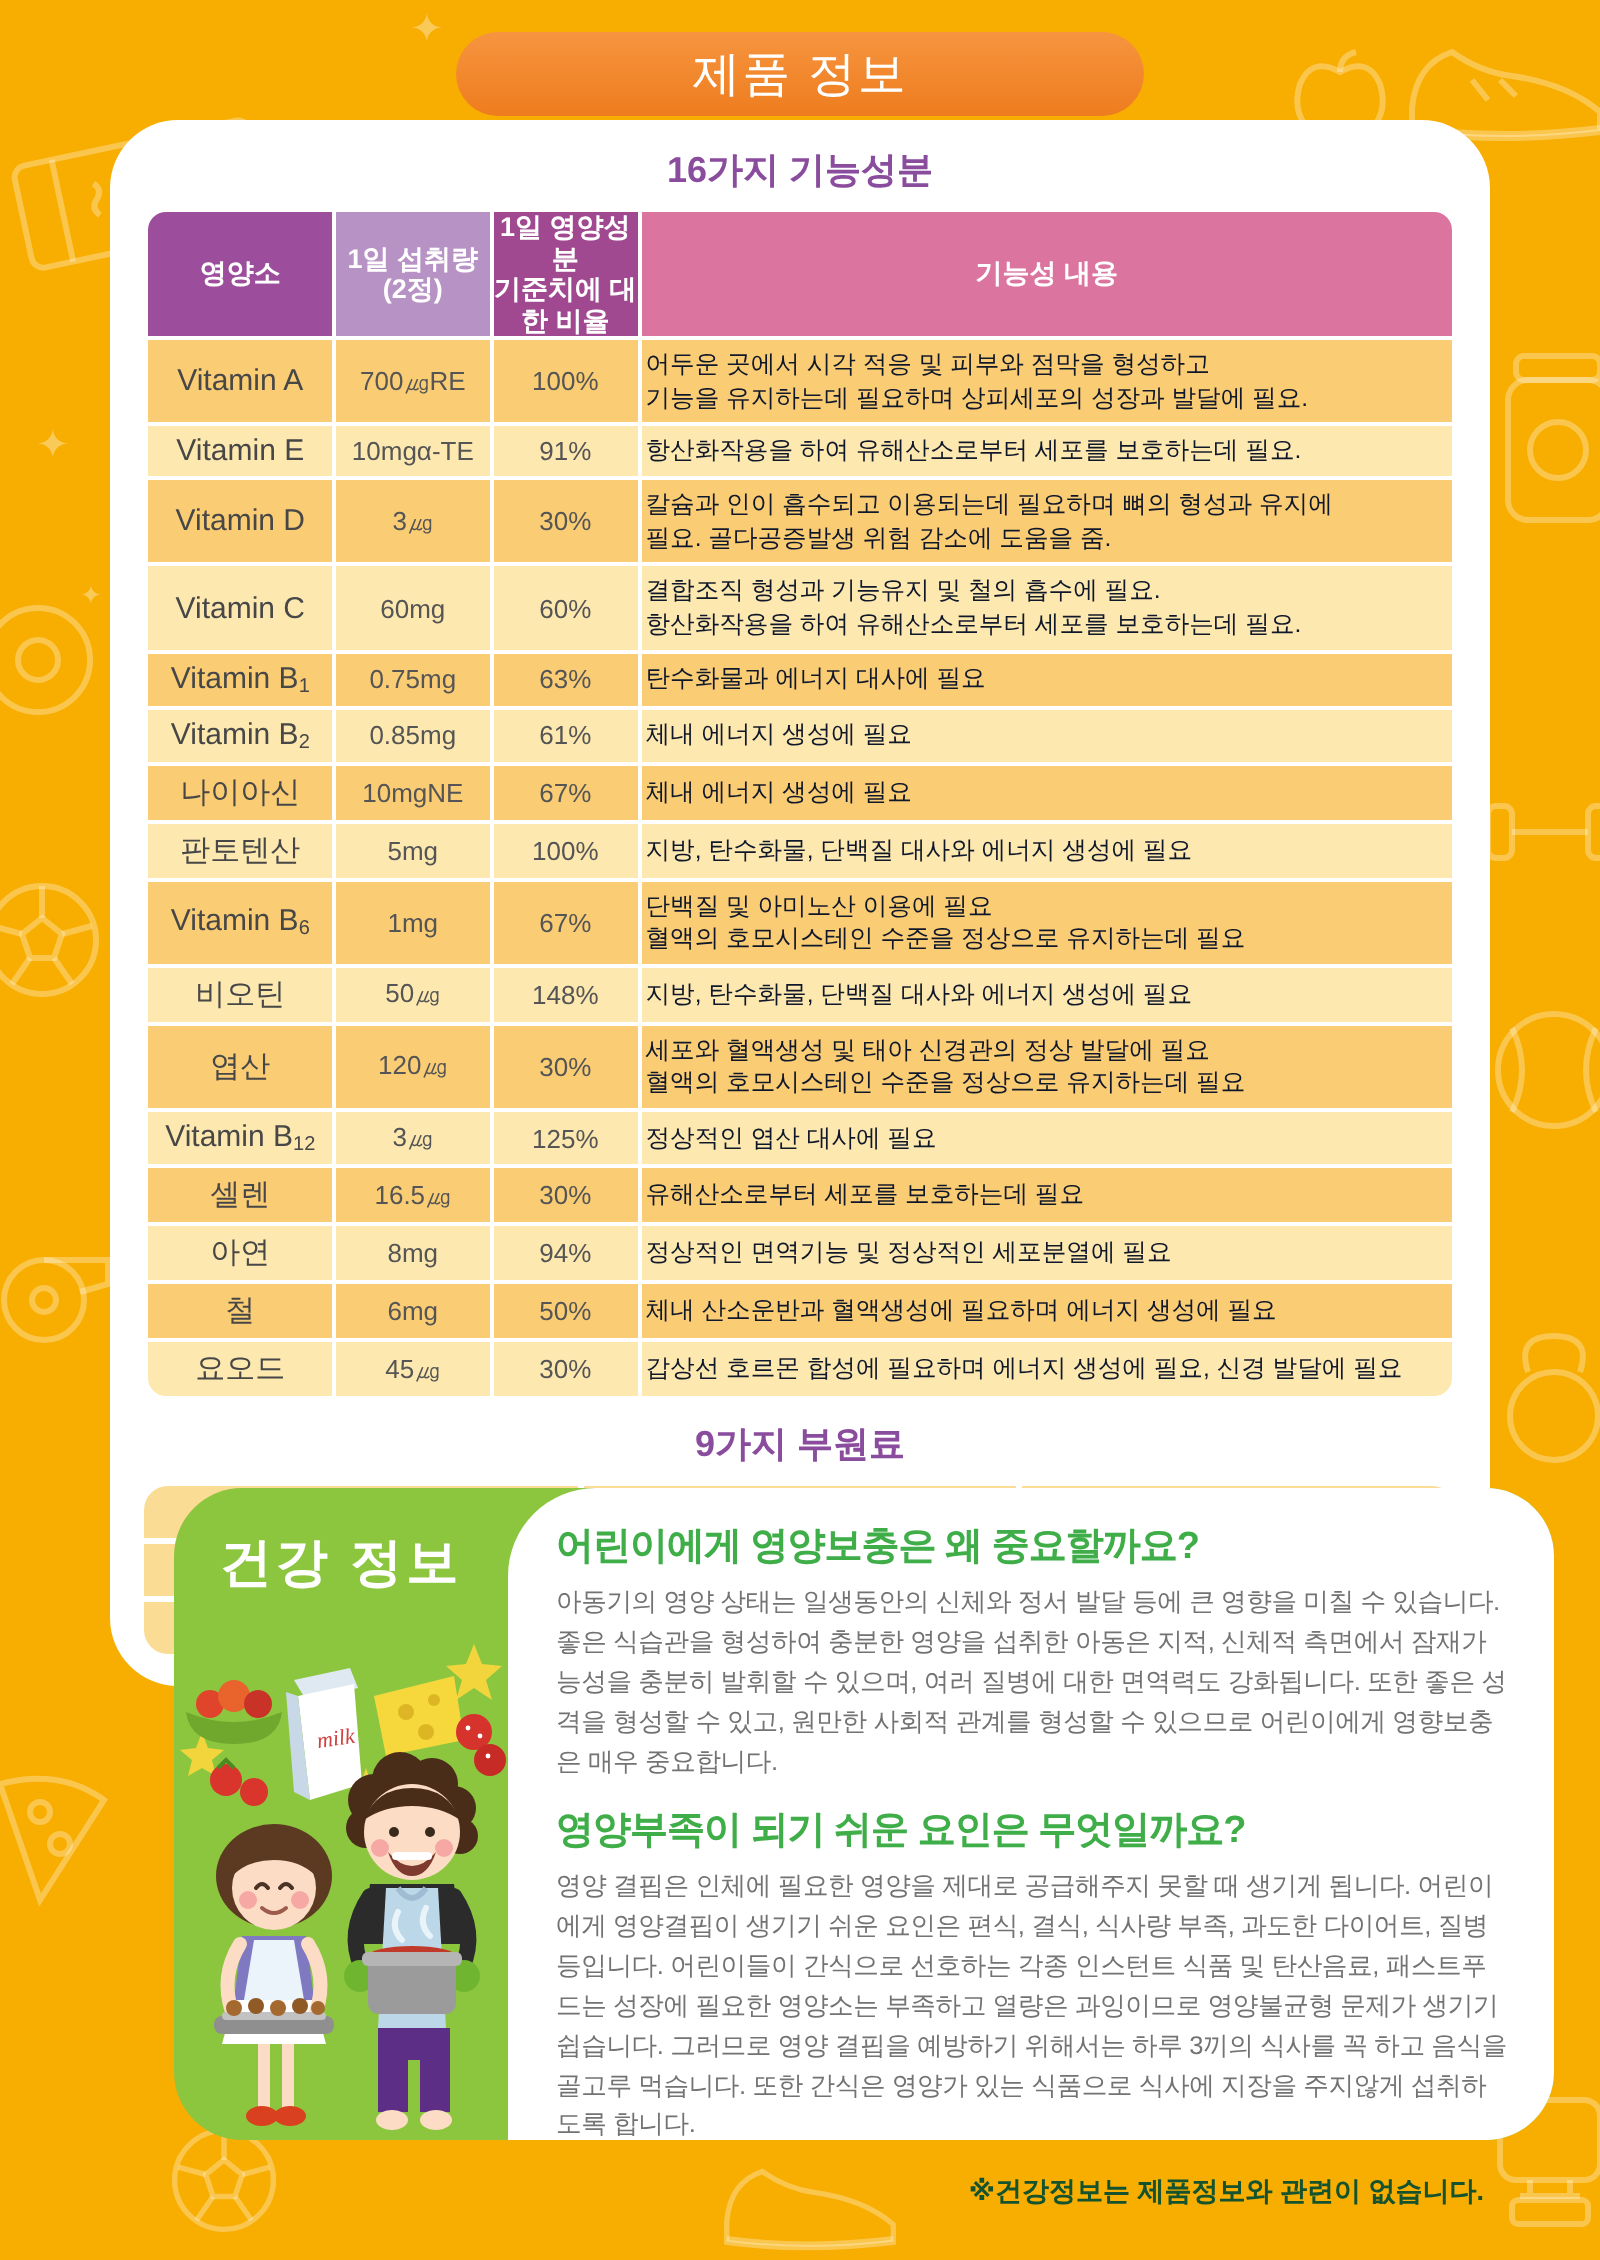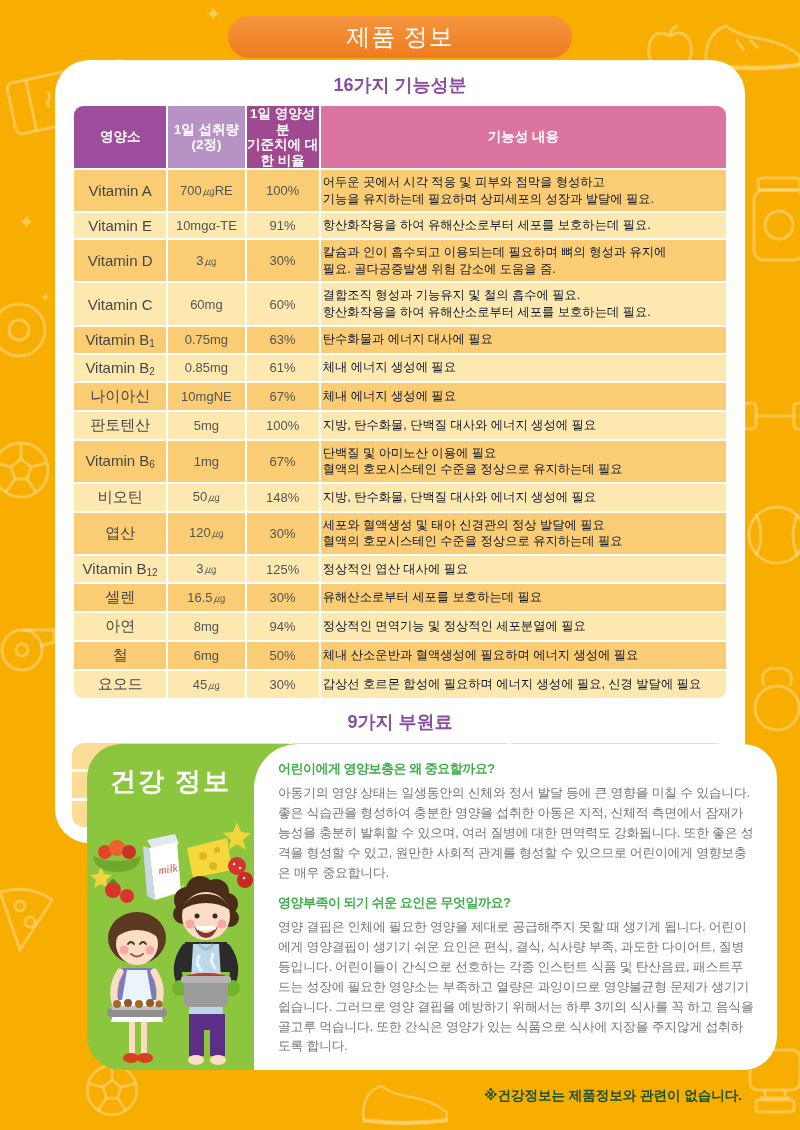--- a/index.html
+++ b/index.html
@@ -70,21 +70,21 @@
   .health-left { width:167px; flex:none; display:flex; flex-direction:column; }
   .health-left .panel-title {
     color:#fff; font-size:26px; font-weight:bold; text-align:center; padding:20px 0 4px;
     letter-spacing:2px;
   }
   .health-left svg.illus { display:block; margin-top:auto; }
   .health-right {
     flex:1; background:#fff; border-radius:44px 0 0 0;
     padding:16px 22px 10px 24px;
   }
-  .q-title { color:#3FAE49; font-size:13px; font-weight:bold; margin-bottom:5px; letter-spacing:-0.5px; }
+  .q-title { color:#3FAE49; font-size:19px; font-weight:bold; margin-bottom:5px; letter-spacing:-0.5px; }
   .q-body { color:#737373; font-size:12.8px; line-height:1.56; letter-spacing:-0.2px; margin-bottom:11px; }
 
   .footnote {
     position:absolute; right:58px; top:1087px; z-index:1;
     color:#14532d; font-size:13.5px; font-weight:bold;
   }
 </style>
 </head>
 <body>
 

